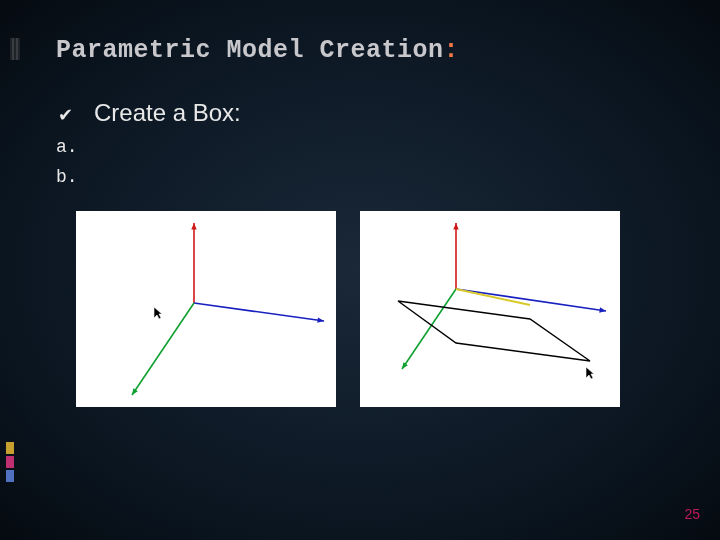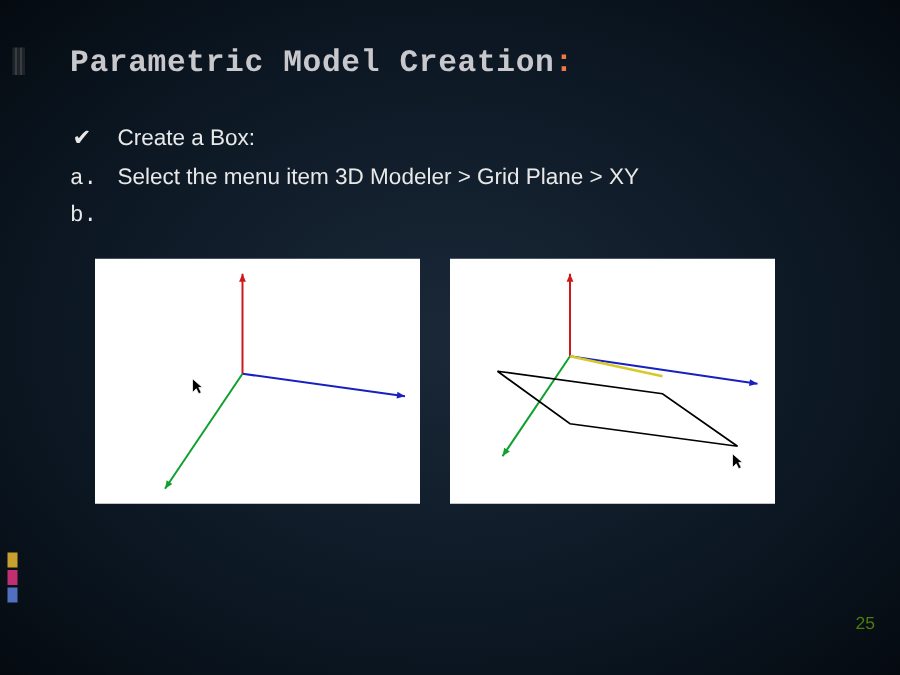--- a/index.html
+++ b/index.html
@@ -42,41 +42,41 @@
   }
   .letter {
     width: 38px;
     flex-shrink: 0;
     text-align: left;
     font-family: "Courier New", monospace;
     font-size: 18px;
     padding-left: 0;
   }
   .body-text {
-    font-size: 18px;
+    font-size: 24px;
     font-family: Arial, sans-serif;
   }
   .images-row {
     display: flex;
     gap: 24px;
     margin-top: 24px;
     margin-left: 20px;
   }
   .img-frame {
     background: #ffffff;
     width: 260px;
     height: 196px;
     position: relative;
   }
   .page-num {
     position: absolute;
-    bottom: 34px;
+    bottom: 18px;
     right: 20px;
     font-size: 14px;
-    color: #4d7c0f;
+    color: #be185d;
   }
   .edge-stripe {
     position: absolute;
     left: 10px;
     top: 38px;
     width: 10px;
     height: 22px;
     background: linear-gradient(to right, #555 0%, #555 20%, #aaa 20%, #aaa 40%, #555 40%, #555 60%, #aaa 60%, #aaa 80%, #555 80%);
     opacity: 0.3;
   }
@@ -104,21 +104,20 @@
     <span>Parametric Model Creation</span><span class="colon">:</span>
   </h1>
 
   <div class="bullet-row">
     <span class="check-icon">✔</span>
     <span class="body-text">Create a Box:</span>
   </div>
 
   <div class="bullet-row">
     <span class="letter">a.</span>
-    <span class="body-text">Select the menu item 3D Modeler &gt; Grid Plane &gt; XY</span>
   </div>
 
   <div class="bullet-row">
     <span class="letter">b.</span>
   </div>
 
   <div class="images-row">
     <div class="img-frame">
       <svg width="260" height="196">
           <line x1="118" y1="92" x2="118" y2="12" stroke="#d01818" stroke-width="1.6"></line>

